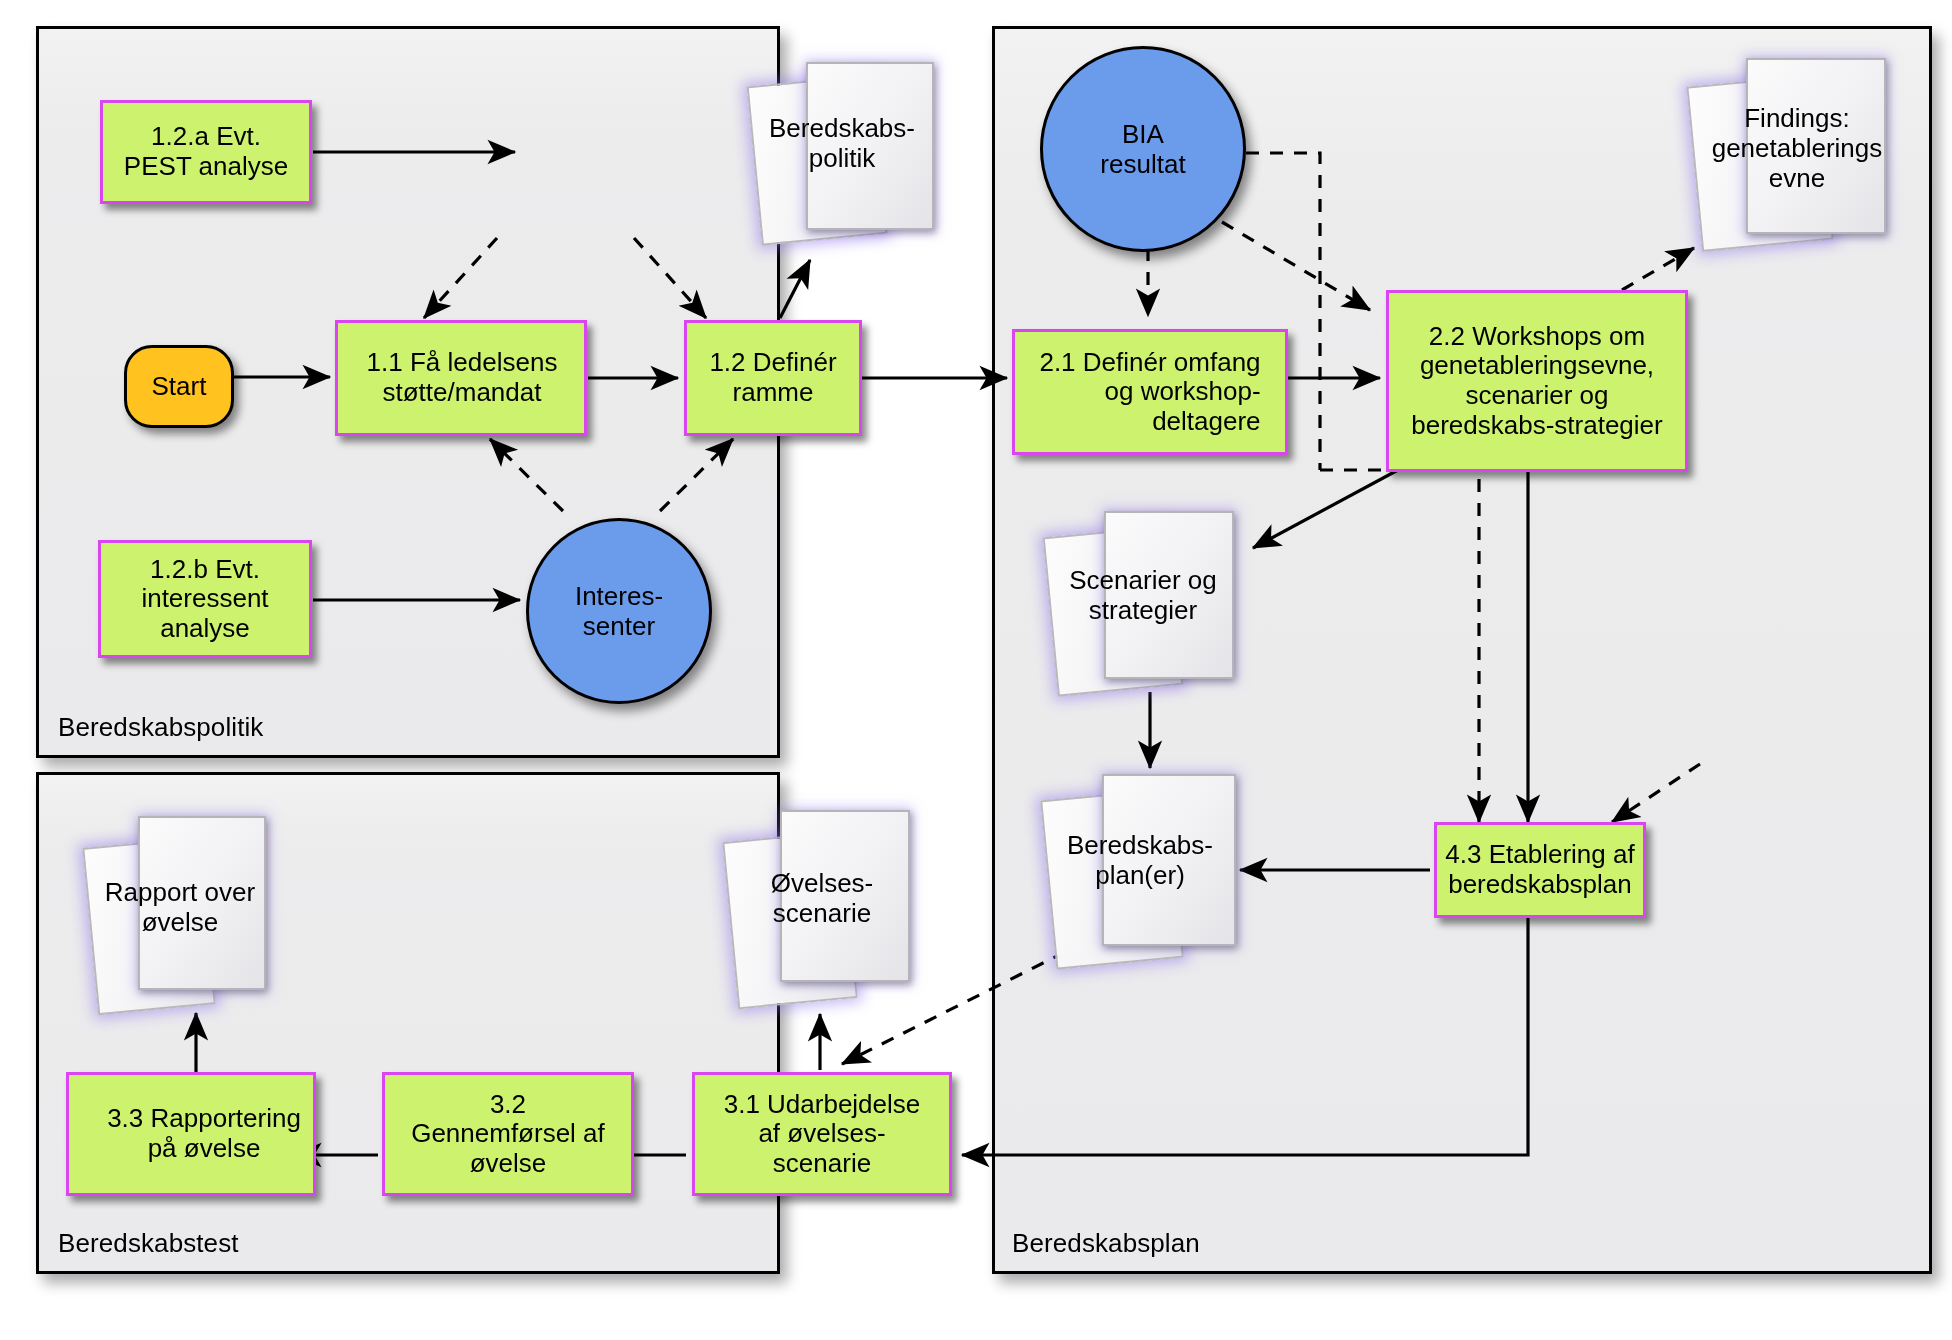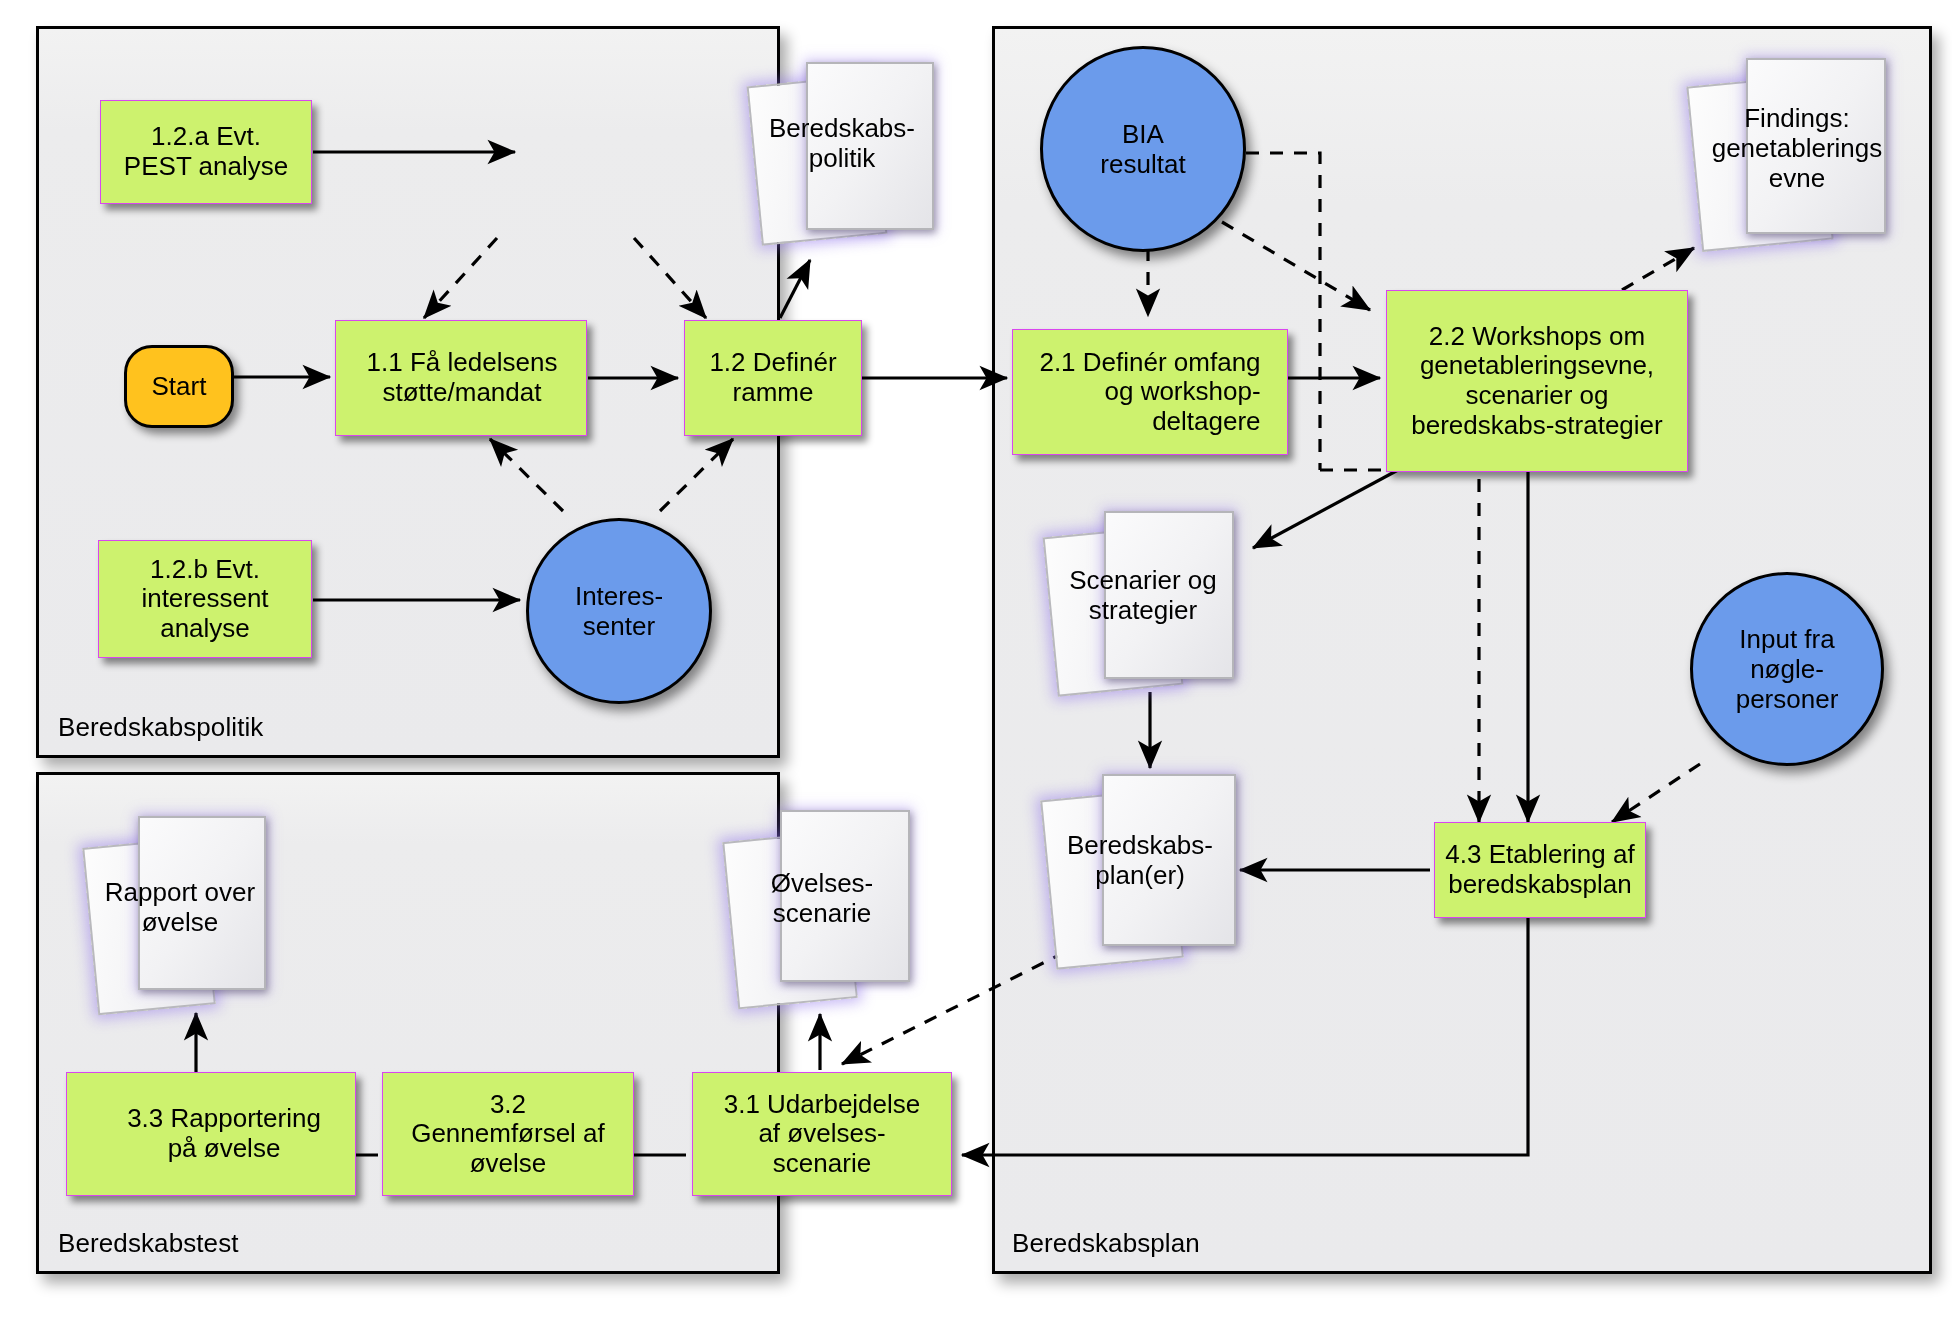--- a/index.html
+++ b/index.html
@@ -37,21 +37,21 @@
     position: absolute;
     font-size: 26px;
     color: #000000;
     white-space: nowrap;
     letter-spacing: 0.1px;
   }
   
   .pbox {
     position: absolute;
     background: #cdf26e;
-    border: 1px solid #d946ef;
+    border: 3px solid #d946ef;
     box-sizing: border-box;
     box-shadow: 5px 6px 7px rgba(0,0,0,0.45);
     display: flex;
     align-items: center;
     justify-content: center;
     text-align: center;
     font-size: 26px;
     line-height: 1.14;
     color: #000000;
     padding: 2px 6px;
@@ -258,23 +258,20 @@
   <div class="docstack" style="left:1046px; top:768px; width:212px; height:200px;">
     <div class="back" style="left:2px; top:26px; width:128px; height:170px; transform:rotate(-5.5deg);"></div>
     <div class="front" style="left:56px; top:6px; width:134px; height:172px;"></div>
     <div class="dlabel" style="white-space:pre-line; left:-14px; top:-8px; width:216px; height:200px;">Beredskabs-
 plan(er)</div>
   </div>
 
   <div class="pbox" style="left:1434px; top:822px; width:212px; height:96px; white-space:pre-line;">4.3 Etablering af
 beredskabsplan</div>
 
-  <div class="circ" style="left:1690px; top:572px; width:194px; height:194px; white-space:pre-line;">Input fra
-nøgle-
-personer</div>
 
   <div class="panel-label" style="left:1012px; top:1228px;">Beredskabsplan</div>
 
   <div class="docstack" style="left:88px; top:810px; width:212px; height:206px;">
     <div class="back" style="left:2px; top:32px; width:118px; height:168px; transform:rotate(-5.5deg);"></div>
     <div class="front" style="left:50px; top:6px; width:128px; height:174px;"></div>
     <div class="dlabel" style="white-space:pre-line; left:-16px; top:-6px; width:216px; height:206px;">Rapport over
 øvelse</div>
   </div>
 
@@ -286,18 +283,18 @@
   </div>
 
   <div class="pbox" style="left:692px; top:1072px; width:260px; height:124px; white-space:pre-line;">3.1 Udarbejdelse
 af øvelses-
 scenarie</div>
 
   <div class="pbox" style="left:382px; top:1072px; width:252px; height:124px; white-space:pre-line;">3.2
 Gennemførsel af
 øvelse</div>
 
-  <div class="pbox" style="left:66px; top:1072px; width:290px; height:124px; white-space:pre-line;padding-left:32px;">3.3 Rapportering
+  <div class="pbox" style="left:66px; top:1072px; width:250px; height:124px; white-space:pre-line;padding-left:32px;">3.3 Rapportering
 på øvelse</div>
 
   <div class="panel-label" style="left:58px; top:1228px;">Beredskabstest</div>
 
 </div>
 
 </body></html>

